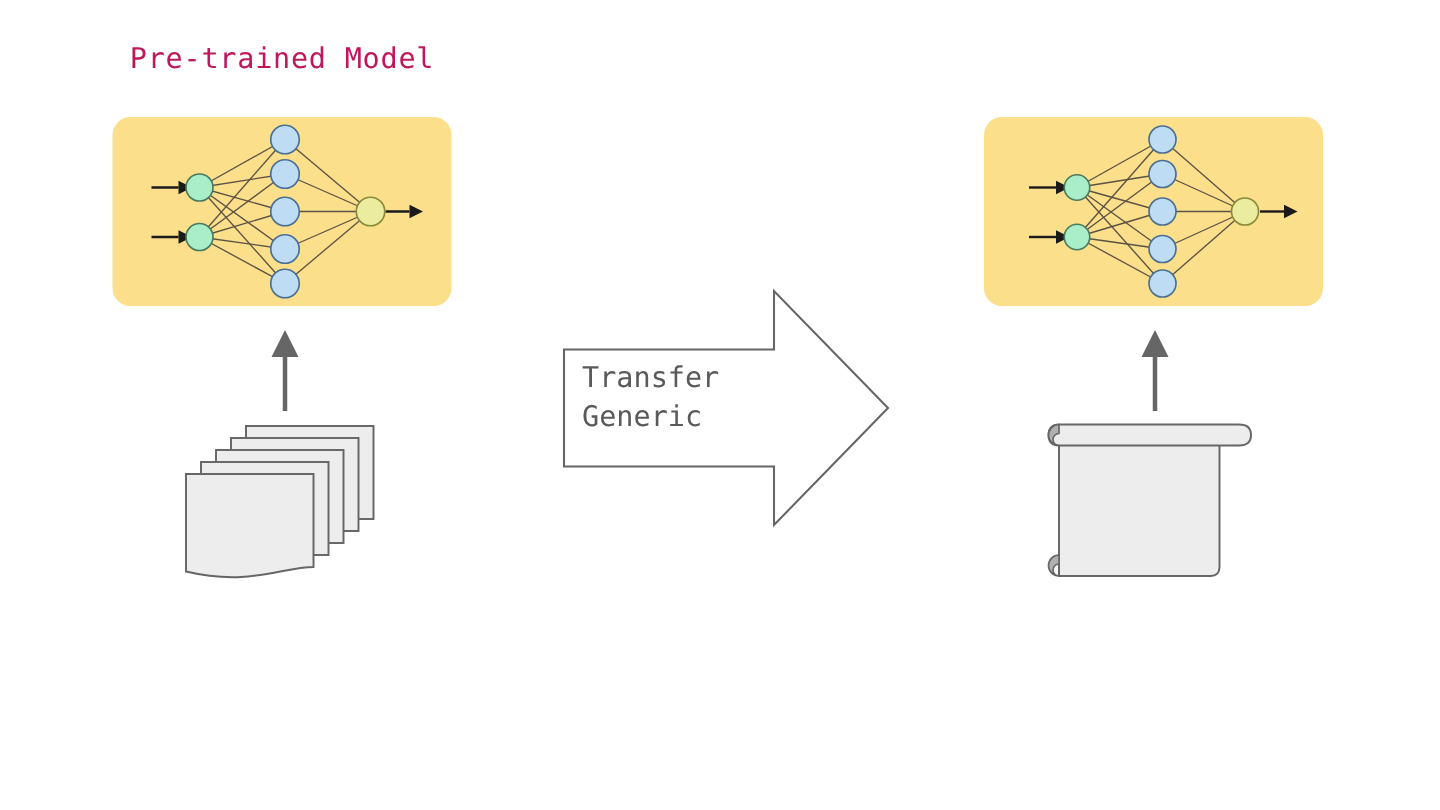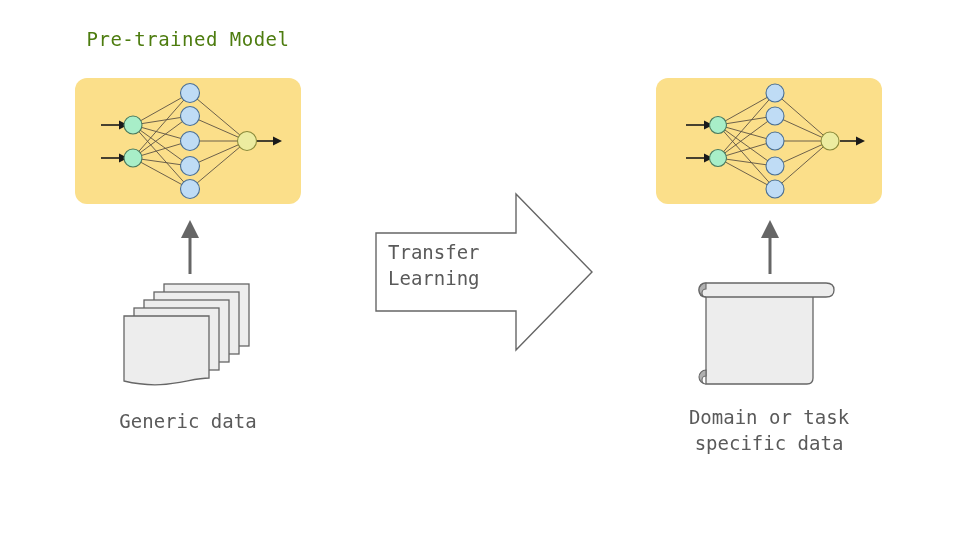--- a/index.html
+++ b/index.html
@@ -25,21 +25,21 @@
   }
   .abs { position: absolute; }
 
   
   .panel-title {
     position: absolute;
     text-align: center;
     font-family: "DejaVu Sans Mono", "Liberation Mono", monospace;
     font-size: 19px;
     letter-spacing: 0.5px;
-    color: #4d7c0f;
+    color: #be185d;
     white-space: nowrap;
   }
   #title-pretrained { left: 75px; top: 28px; width: 226px; }
   #title-finetuned  { left: 656px; top: 28px; width: 226px; }
 
   
   .model-box {
     position: absolute;
     background: #fbdf8a;
     border-radius: 12px;
@@ -145,28 +145,27 @@
   <svg class="abs" style="left:118px; top:278px;" width="146" height="118" viewBox="0 0 146 118">
     <g stroke="#666666" stroke-width="1.3" fill="#ededed">
       <rect x="46" y="6" width="85" height="62"></rect>
       <rect x="36" y="14" width="85" height="62"></rect>
       <rect x="26" y="22" width="85" height="62"></rect>
       <rect x="16" y="30" width="85" height="62"></rect>
       <path d="M6 38 L91 38 L91 100 C70 100 48 113 6 103 Z"></path>
     </g>
   </svg>
 
-  <div class="caption" id="caption-generic">Generic data</div>
 
   <svg class="abs" style="left:370px; top:186px;" width="230" height="172" viewBox="0 0 230 172">
     <polygon points="6,47 146,47 146,8 222,86 146,164 146,125 6,125" fill="none" stroke="#666666" stroke-width="1.4"></polygon>
   </svg>
 
   <div id="transfer-label">Transfer
-Learning</div>
+Generic</div>
 
 
   <div class="model-box" id="model-box-finetuned">
     <svg class="nn-svg" width="226" height="126" viewBox="0 0 226 126">
       <g stroke="#5c5244" stroke-width="0.9" fill="none">
         <line x1="62" y1="47" x2="119" y2="15"></line>
         <line x1="62" y1="47" x2="119" y2="38"></line>
         <line x1="62" y1="47" x2="119" y2="63"></line>
         <line x1="62" y1="47" x2="119" y2="88"></line>
         <line x1="62" y1="47" x2="119" y2="111"></line>
@@ -219,16 +218,14 @@
 
     <path d="M18 8 L125 8 L125 98 Q125 104 119 104 L18 104 Z" fill="#ededed" stroke="#666666" stroke-width="1.3"></path>
 
     <path d="M18 3 L138 3 Q146 3 146 10 Q146 17 138 17 L18 17 Q11 17 11 10 Q11 3 18 3 Z" fill="#ededed" stroke="#666666" stroke-width="1.3"></path>
 
     <path d="M18 3 A7 7 0 1 0 18 17 A4 4 0 1 1 18 9 Z" fill="#b0b0b0" stroke="#666666" stroke-width="1.1"></path>
 
     <path d="M18 90 A7 7 0 1 0 18 104 A4 4 0 1 1 18 96 Z" fill="#b0b0b0" stroke="#666666" stroke-width="1.1"></path>
   </svg>
 
-  <div class="caption" id="caption-domain">Domain or task
-specific data</div>
 
 </div>
 
 </body></html>

